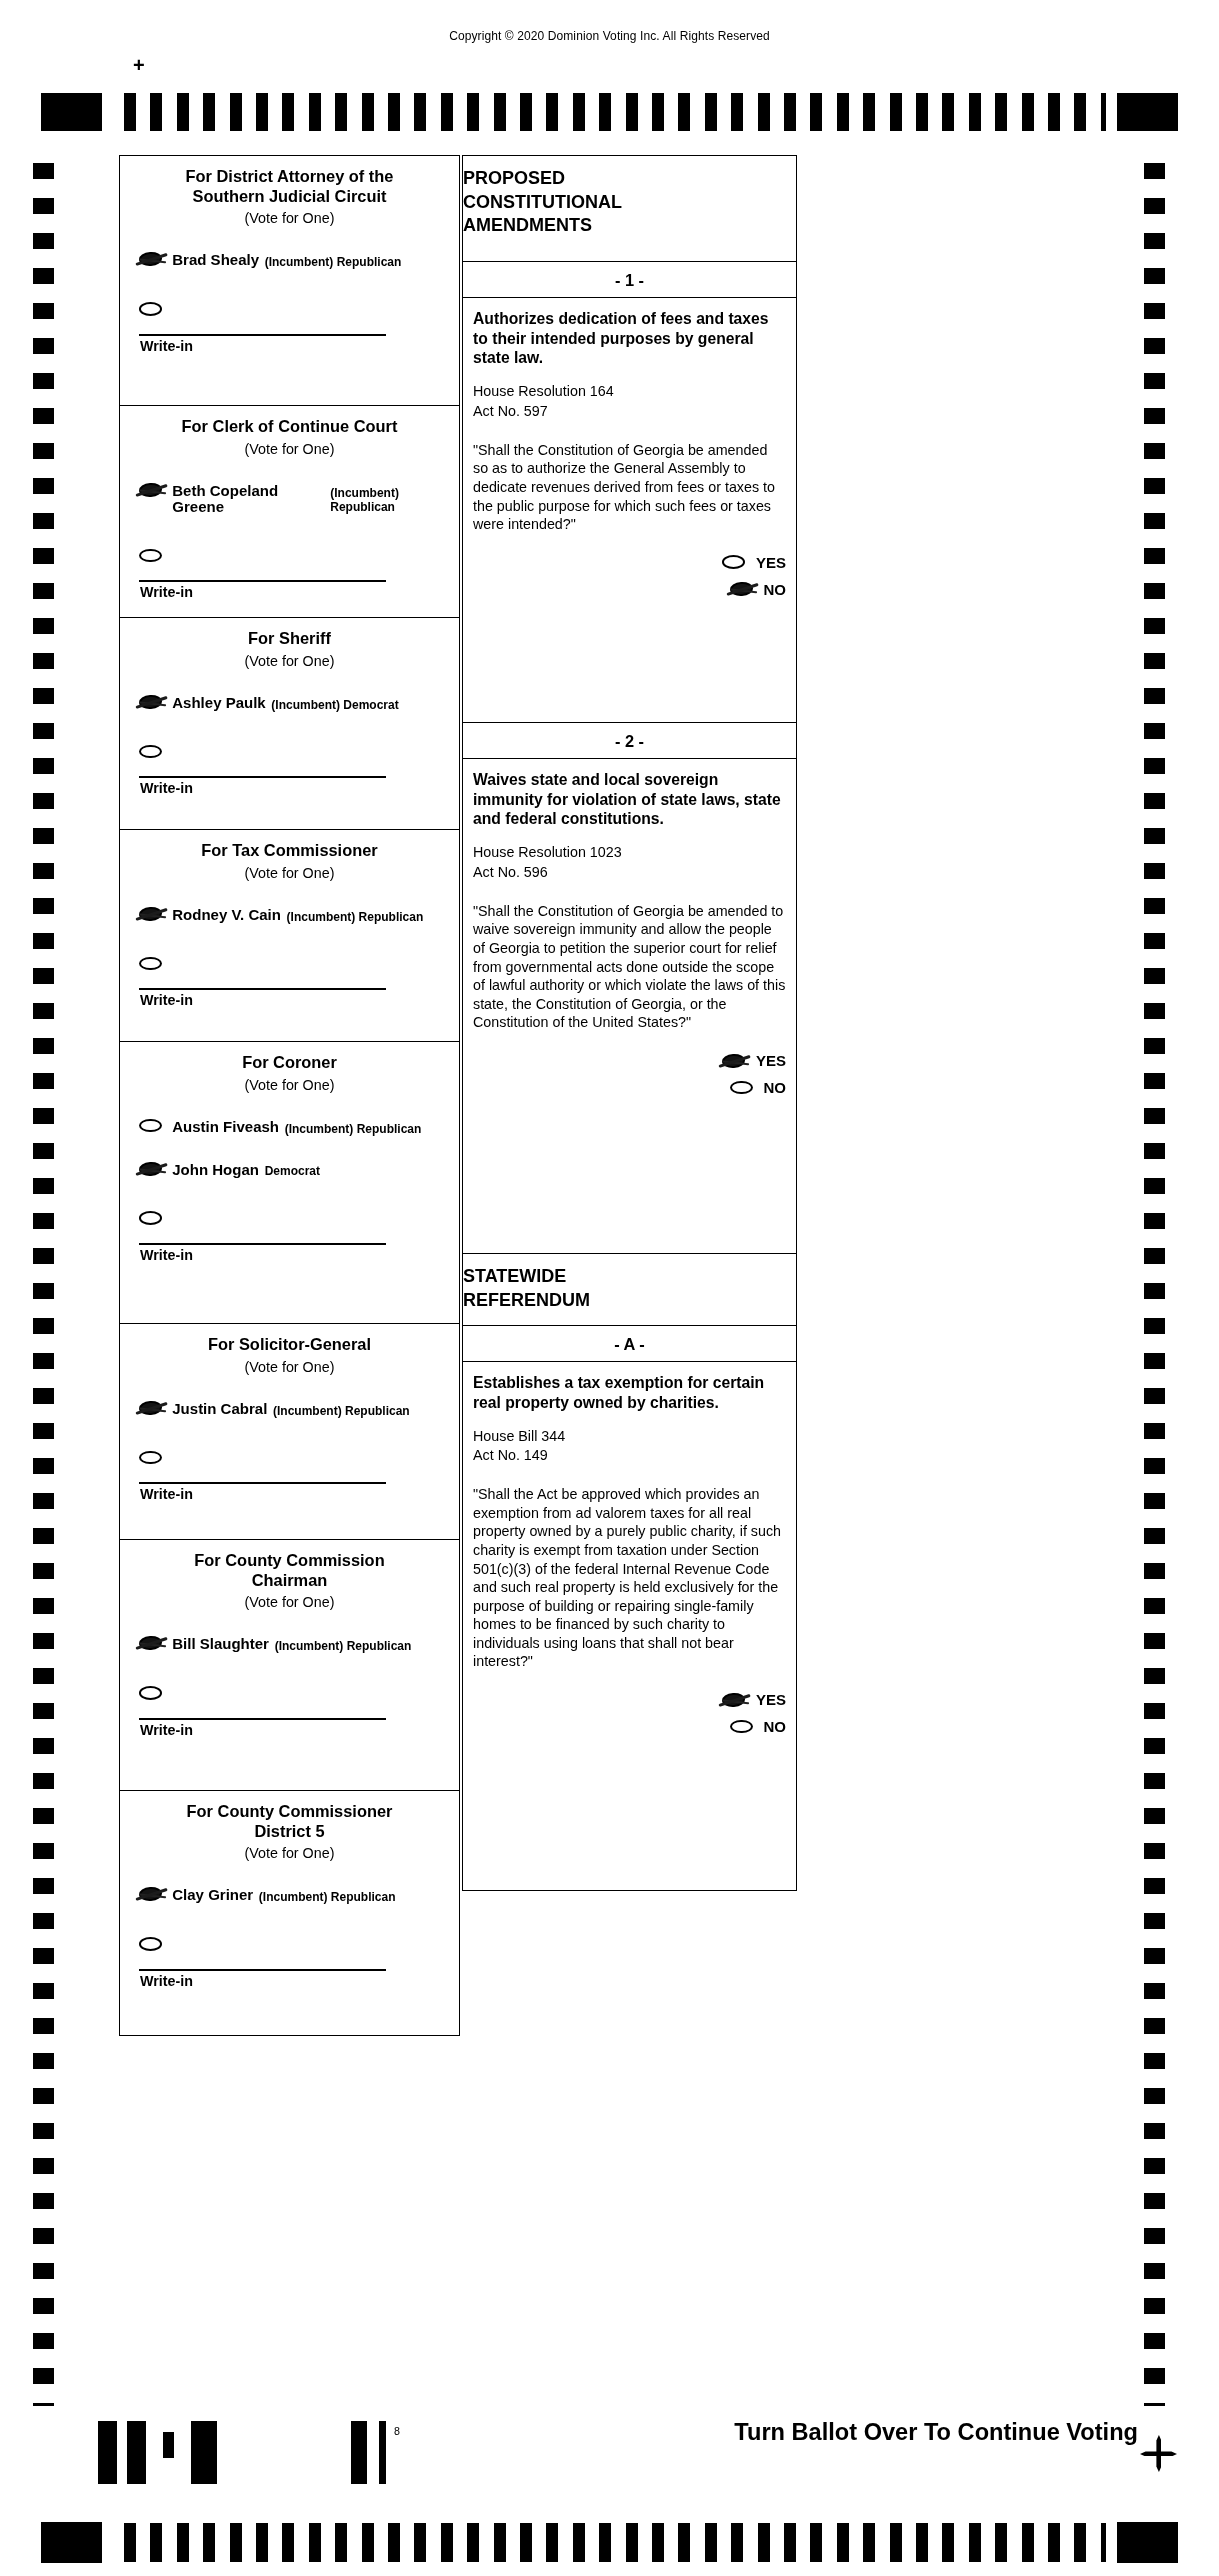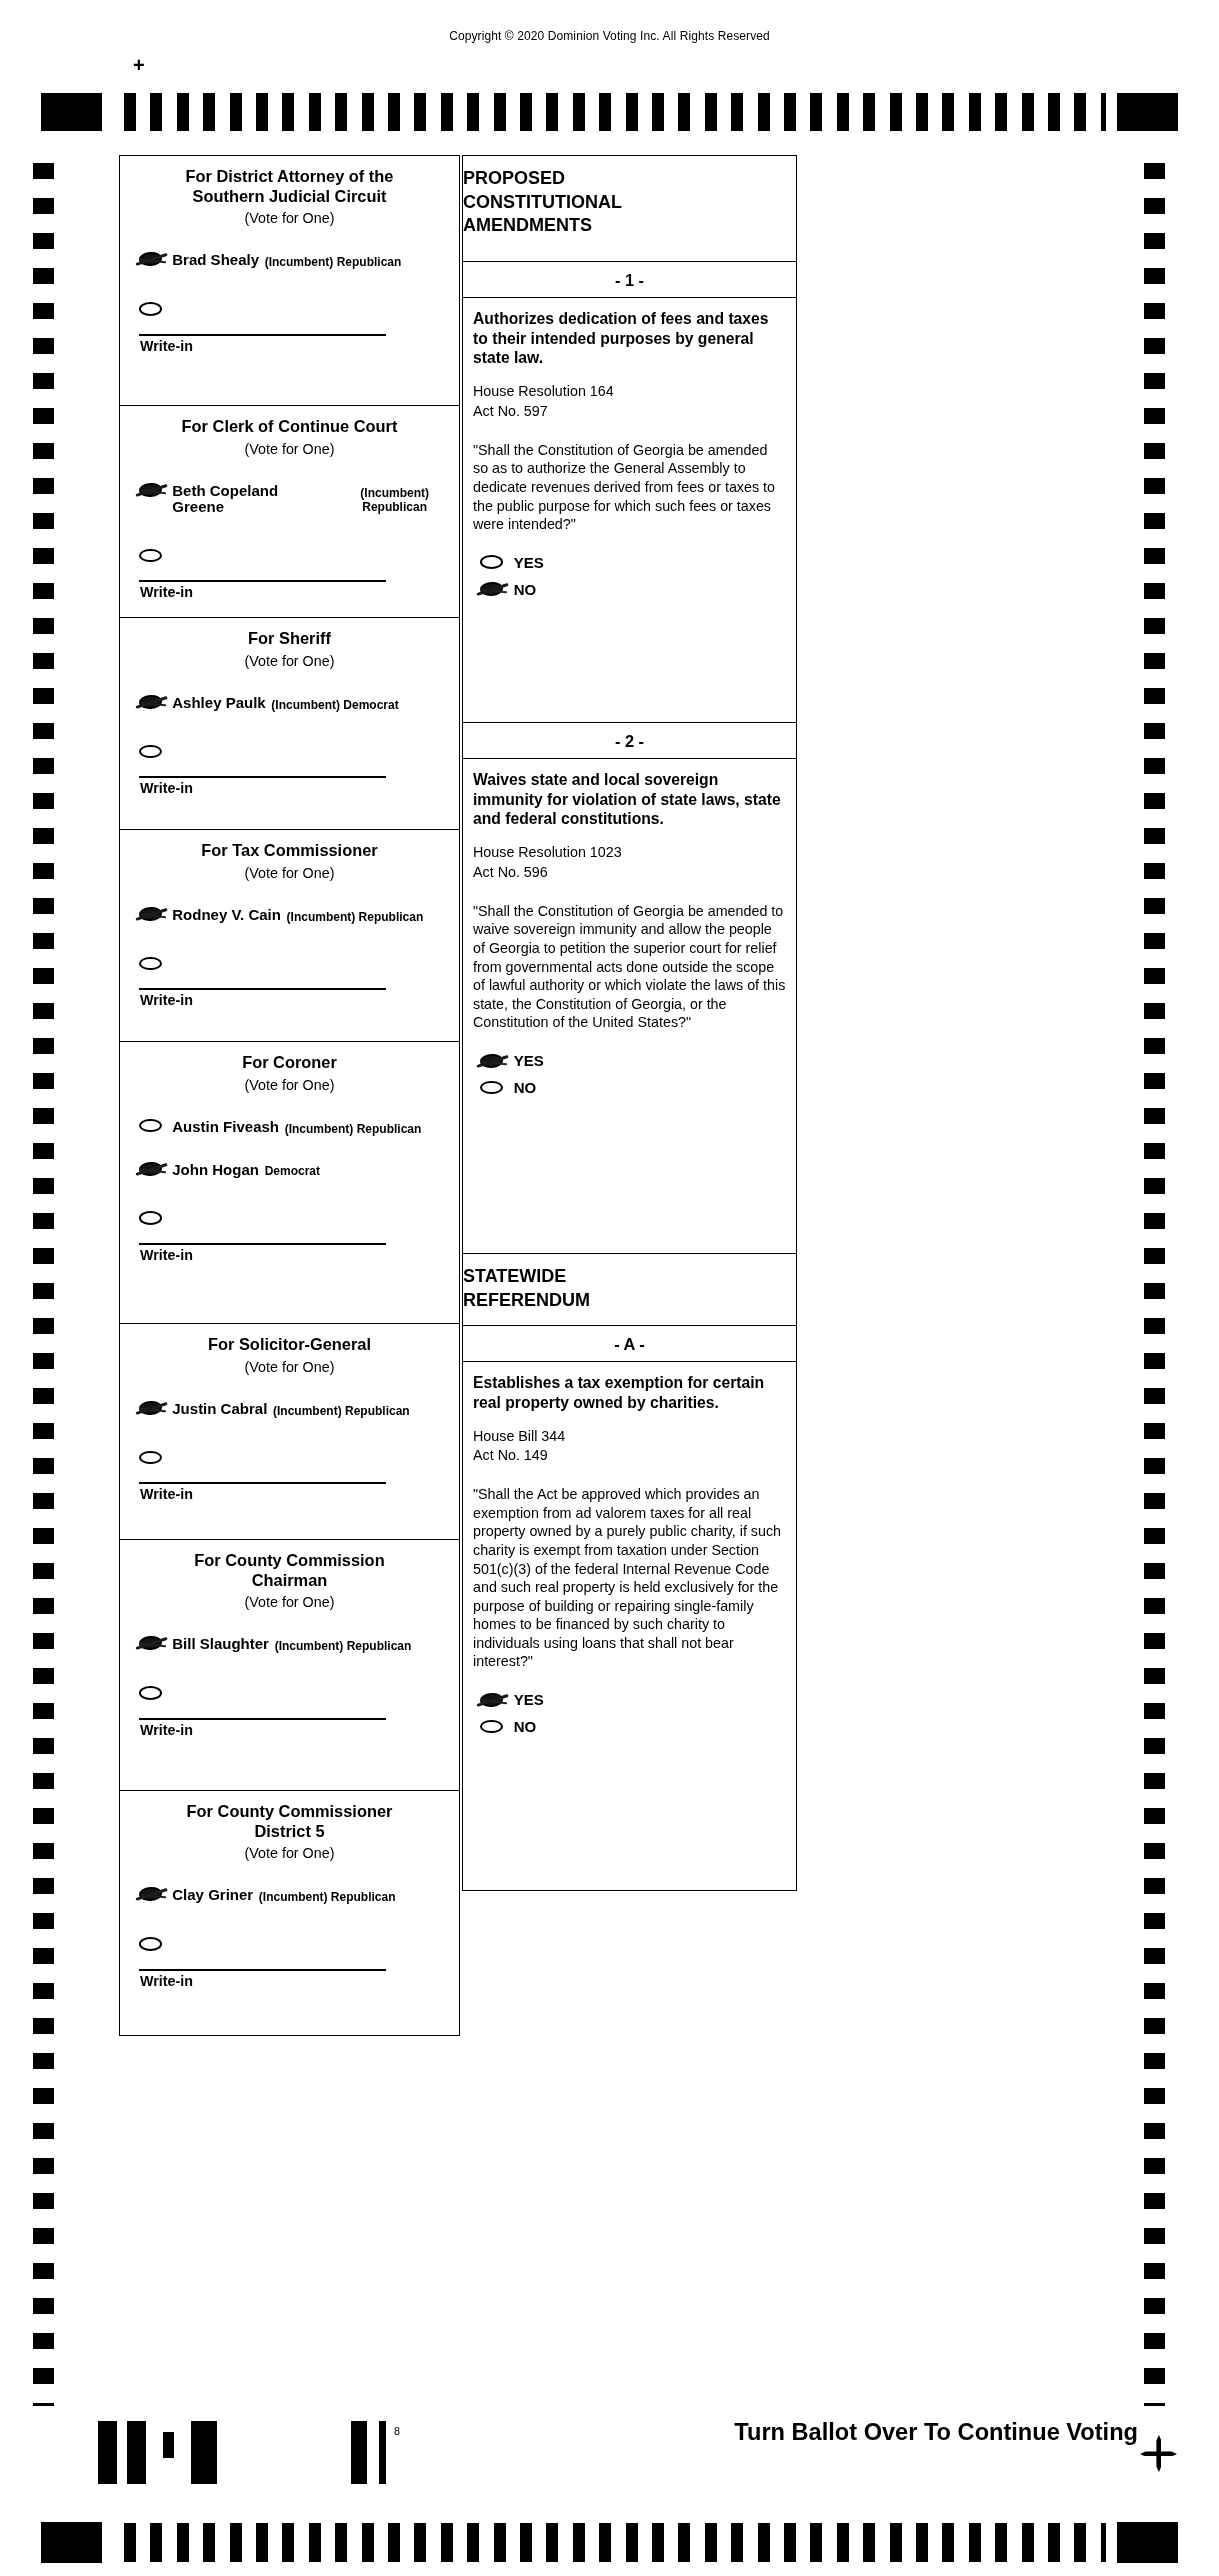--- a/index.html
+++ b/index.html
@@ -37,21 +37,21 @@
   .col-left > section, .col-right > section{box-sizing:border-box;border-bottom:1.4px solid #000;}
   .col-left > section:last-child, .col-right > section:last-child{border-bottom:none;}
 
   
   .contest{padding-top:11.4px;}
   .contest .title{font-weight:bold;font-size:16.4px;text-align:center;line-height:1.2;white-space:pre-line;}
   .instruction{font-size:14.3px;text-align:center;margin-top:3.6px;}
   .cand{display:flex;align-items:flex-start;gap:10.7px;margin:26px 0 0 18.6px;}
   .ctext{display:flex;flex-direction:row;}
   .cand .name{font-weight:bold;font-size:15px;line-height:1.1;}
-  .cand .detail{font-weight:bold;font-size:12px;margin-top:2.9px;margin-left:5.7px;text-align:center;}
+  .cand .detail{font-weight:bold;font-size:12px;margin-top:2.9px;margin-left:5.7px;}
   .empty-row{margin:33px 0 0 18.6px;}
   .writein{margin:15.7px 0 0 18.6px;width:246px;border-top:2.1px solid #000;padding:2.1px 0 5.7px 1.4px;}
   .wi-label{font-weight:bold;font-size:14.3px;}
 
   .oval{width:23px;height:13.6px;border:2.1px solid #000;border-radius:50%;
     flex:none;display:inline-block;background:#fff;box-sizing:border-box;position:relative;}
   .oval.filled{background:#141414;border-color:#000;transform:rotate(-4deg);}
   .oval.filled::after{content:"";position:absolute;left:-5.7px;top:3.6px;width:33px;height:2.9px;
     background:#1c1c1c;transform:rotate(-14deg);border-radius:1.4px;}
   .oval.filled::before{content:"";position:absolute;left:-2.1px;top:6.4px;width:27px;height:2.1px;
@@ -65,21 +65,21 @@
 
   
   .header{font-weight:bold;font-size:18px;padding:11.4px 0;
     white-space:pre-line;line-height:1.3;}
   .measure{padding:0 10px;}
   .mnum{font-weight:bold;font-size:16.4px;text-align:center;padding:8.6px 0 7.1px;
     border-bottom:1.4px solid #000;margin:0 -10px;}
   .msummary{font-weight:bold;font-size:15.7px;line-height:1.25;margin-top:11.4px;}
   .mrefs{font-size:14.3px;margin-top:14.3px;line-height:1.35;}
   .mquestion{font-size:14.3px;margin-top:20px;line-height:1.3;}
-  .choice{display:flex;align-items:center;gap:10.7px;margin:20px 0 0 7.1px;}
+  .choice{display:flex;align-items:center;gap:10.7px;margin:20px 0 0 7.1px;justify-content:flex-end;}
   .choice + .choice{margin-top:10px;}
   .clabel{font-weight:bold;font-size:15px;}
 </style>
 </head>
 <body>
 
 <div class="copyright">Copyright © 2020 Dominion Voting Inc. All Rights Reserved</div>
 <div class="plus-mark">+</div>
 
 <div class="corner" style="left:41px;top:93px;width:61px;height:38px;"></div>

